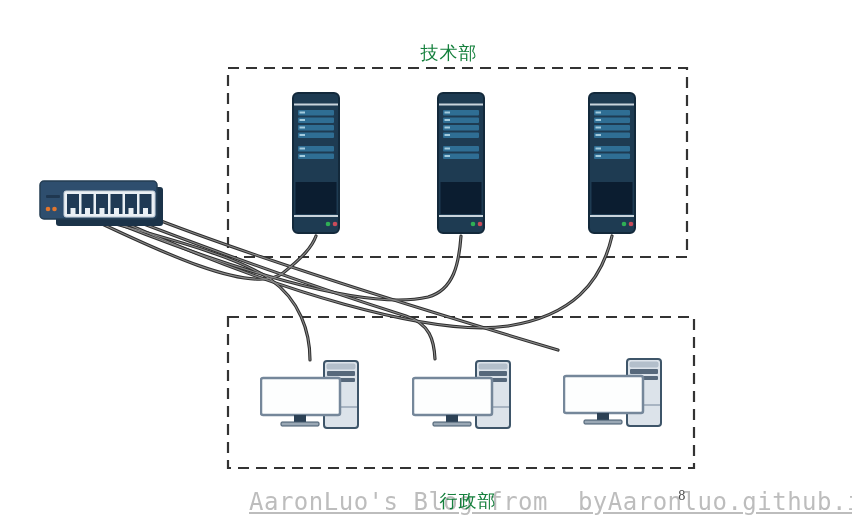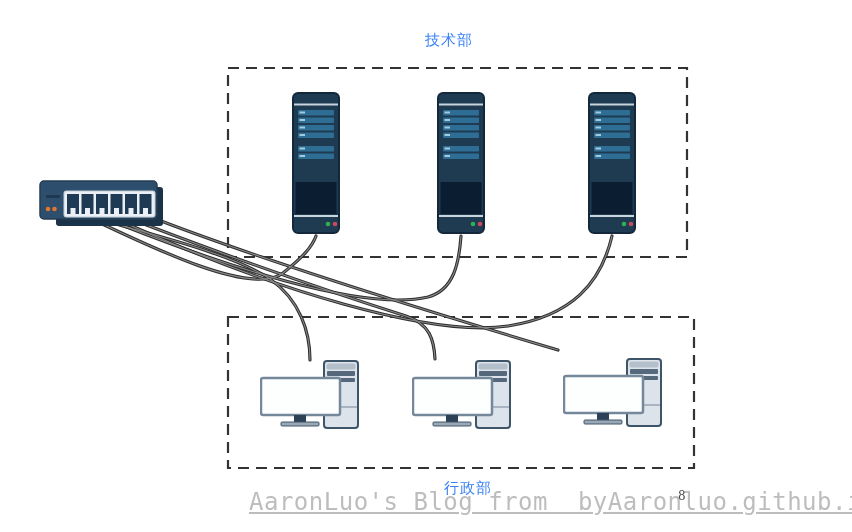--- a/index.html
+++ b/index.html
@@ -3,21 +3,21 @@
 <meta charset="utf-8">
 <style>
   html,body{margin:0;padding:0;}
   body{
     width:852px;height:532px;background:#ffffff;position:relative;overflow:hidden;
     font-family:"Liberation Sans", sans-serif;
   }
   #stage{position:absolute;left:0;top:0;width:852px;height:532px;}
   .group-label{
     position:absolute;width:120px;text-align:center;
-    font-size:15px;color:#3b82f6;letter-spacing:1px;z-index:5;
+    font-size:18px;color:#15803d;letter-spacing:1px;z-index:5;margin-top:10px;
   }
   #label-tech{left:389px;top:31px;}
   #label-admin{left:408px;top:479px;}
   #watermark{
     position:absolute;left:249px;top:488px;z-index:3;
     font-family:"DejaVu Sans Mono","Liberation Mono",monospace;
     font-size:24px;color:#bdbdbd;white-space:pre;letter-spacing:0.5px;text-decoration:underline;
   }
   #page-number{
     position:absolute;left:678px;top:489px;z-index:4;

